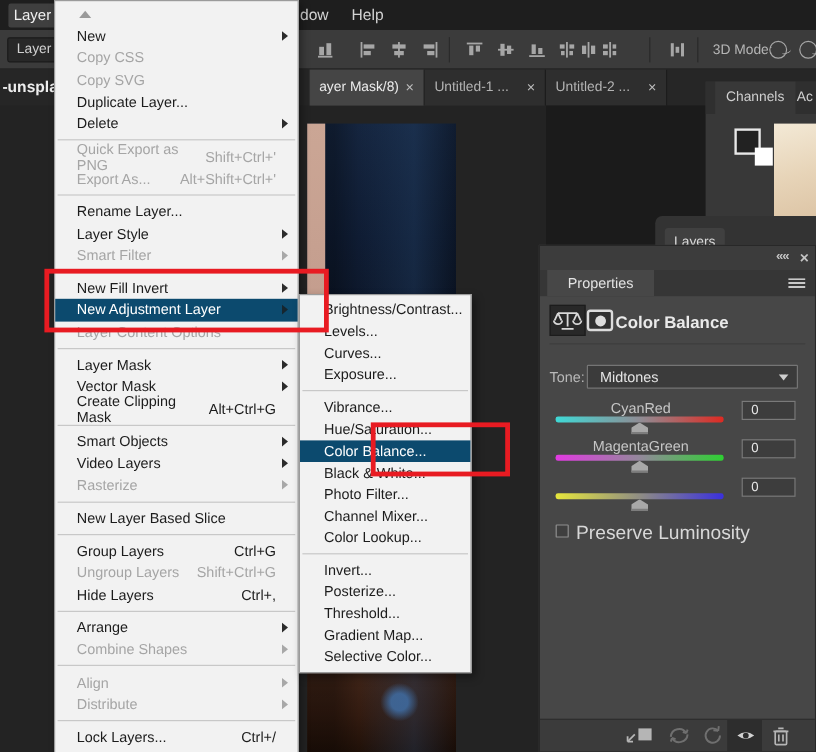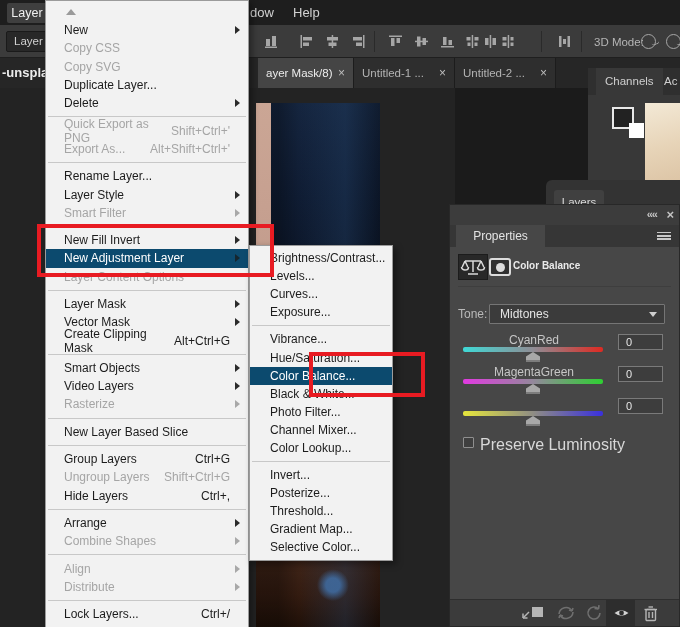--- a/index.html
+++ b/index.html
@@ -78,21 +78,21 @@
   .pp-menu-icon{position:absolute;right:8px;top:7px;width:14px;height:9px;
     background:repeating-linear-gradient(#c8c8c8 0 1.5px, rgba(0,0,0,0) 1.5px 3.2px);}
   .pb{position:absolute;left:0;top:42px;right:0;bottom:27px;background:#474747;}
   .pb-iconrow{position:relative;margin-top:7px;height:26px;}
   .scales-box{position:absolute;left:8px;top:0;width:30px;height:26px;background:#282828;
     border:1px solid #1c1c1c;}
   .mask-icon{position:absolute;left:39px;top:4px;width:22px;height:18px;border:2px solid #dcdcdc;
     border-radius:3px;background:#303030;}
   .mask-icon:after{content:"";position:absolute;left:4.5px;top:2.5px;width:9px;height:9px;border-radius:50%;
     background:#dcdcdc;}
-  .pb-title{position:absolute;left:63px;top:6px;font-size:10px;font-weight:bold;color:#eaeaea;}
+  .pb-title{position:absolute;left:63px;top:6px;font-size:14px;font-weight:bold;color:#eaeaea;}
   .pb-div{height:1px;background:#3e3e3e;margin:6px 8px 0 8px;}
   .tone-row{position:relative;margin-top:17px;height:20px;}
   .tone-label{position:absolute;left:8px;top:3px;font-size:12px;color:#b9b9b9;}
   .tone-select{position:absolute;left:39px;top:0;width:176px;height:20px;background:#3b3b3b;
     border:1px solid #757575;border-radius:1px;color:#e4e4e4;font-size:12px;line-height:18px;padding-left:10px;}
   .tone-chev{position:absolute;right:7px;top:7px;width:0;height:0;border-left:4px solid transparent;
     border-right:4px solid transparent;border-top:5px solid #cfcfcf;}
   .props-sliders{margin-top:7px;}
   .sl-row{position:relative;height:32px;}
   .sl-labels{position:absolute;left:8px;top:2px;width:152px;display:flex;justify-content:center;

